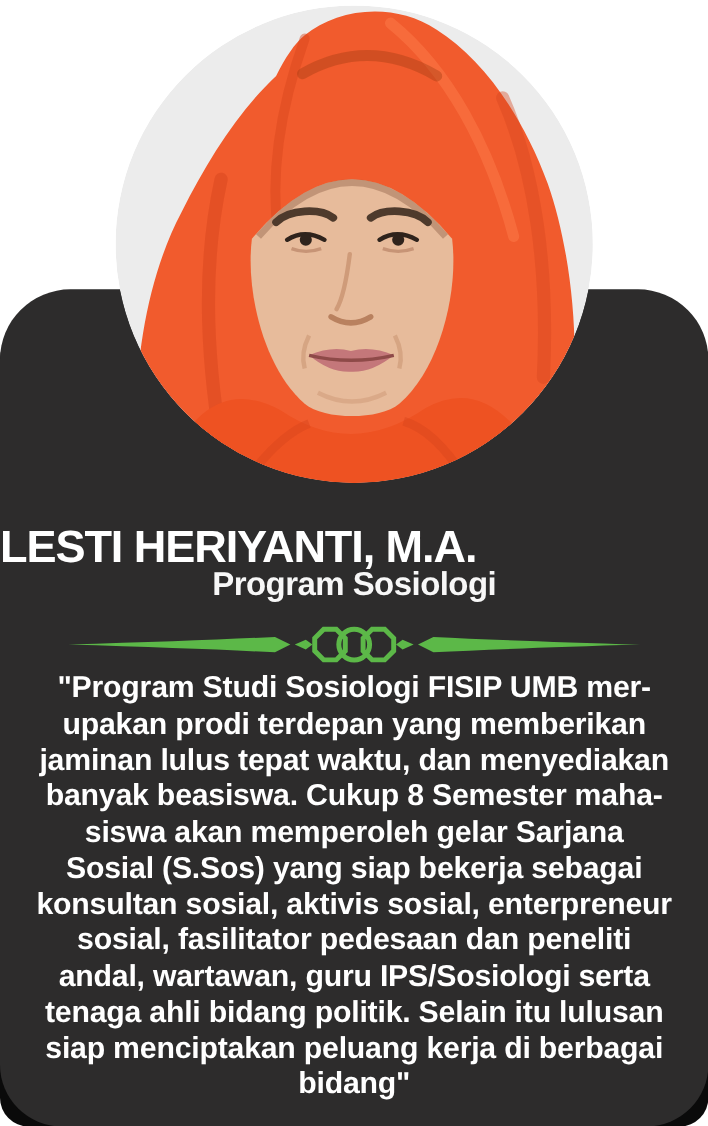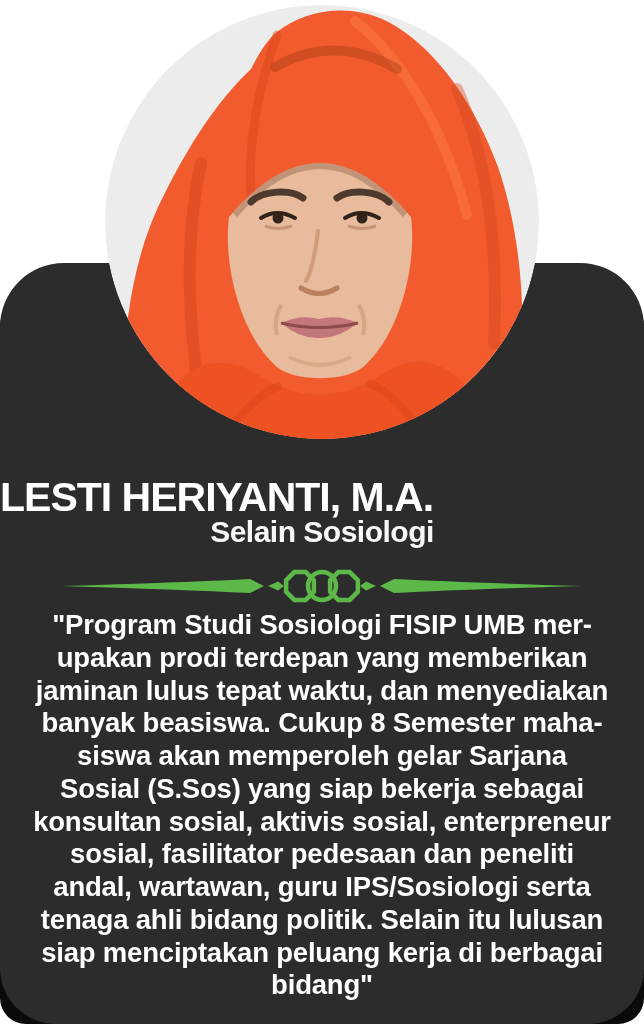--- a/index.html
+++ b/index.html
@@ -97,21 +97,21 @@
 
       <path d="M150,372 Q215,412 280,372 L285,400 Q215,440 145,400 Z" fill="#a8603c"></path>
       <path d="M40,434 Q80,330 150,368 Q215,412 282,366 Q345,330 396,434 Z" fill="#ee5222"></path>
       <path d="M120,430 Q150,390 176,380" stroke="#d8451d" stroke-width="8" fill="none" opacity="0.45"></path>
       <path d="M318,430 Q290,386 262,378" stroke="#d8451d" stroke-width="8" fill="none" opacity="0.45"></path>
     </g>
   </svg>
 </div>
 
 <div class="name">LESTI HERIYANTI, M.A.</div>
-<div class="role">Selain Sosiologi</div>
+<div class="role">Program Sosiologi</div>
 
 <svg class="divider" viewBox="0 0 524 36">
   <g fill="#5cb848" stroke="none">
     <path d="M2,18 Q120,14.5 190,11 L204,18 L190,25 Q120,21.5 2,18 Z"></path>
     <path d="M208,18 L218,13.5 L224,18 L218,22.5 Z"></path>
     <path d="M316,18 L306,13.5 L300,18 L306,22.5 Z"></path>
     <path d="M522,18 Q404,14.5 334,11 L320,18 L334,25 Q404,21.5 522,18 Z"></path>
   </g>
   <g fill="none" stroke="#5cb848" stroke-width="4.5" stroke-linejoin="miter">
     <path d="M234.3,4.1 L245.7,4.1 L253.9,12.3 L253.9,23.7 L245.7,31.9 L234.3,31.9 L226.1,23.7 L226.1,12.3 Z"></path>

